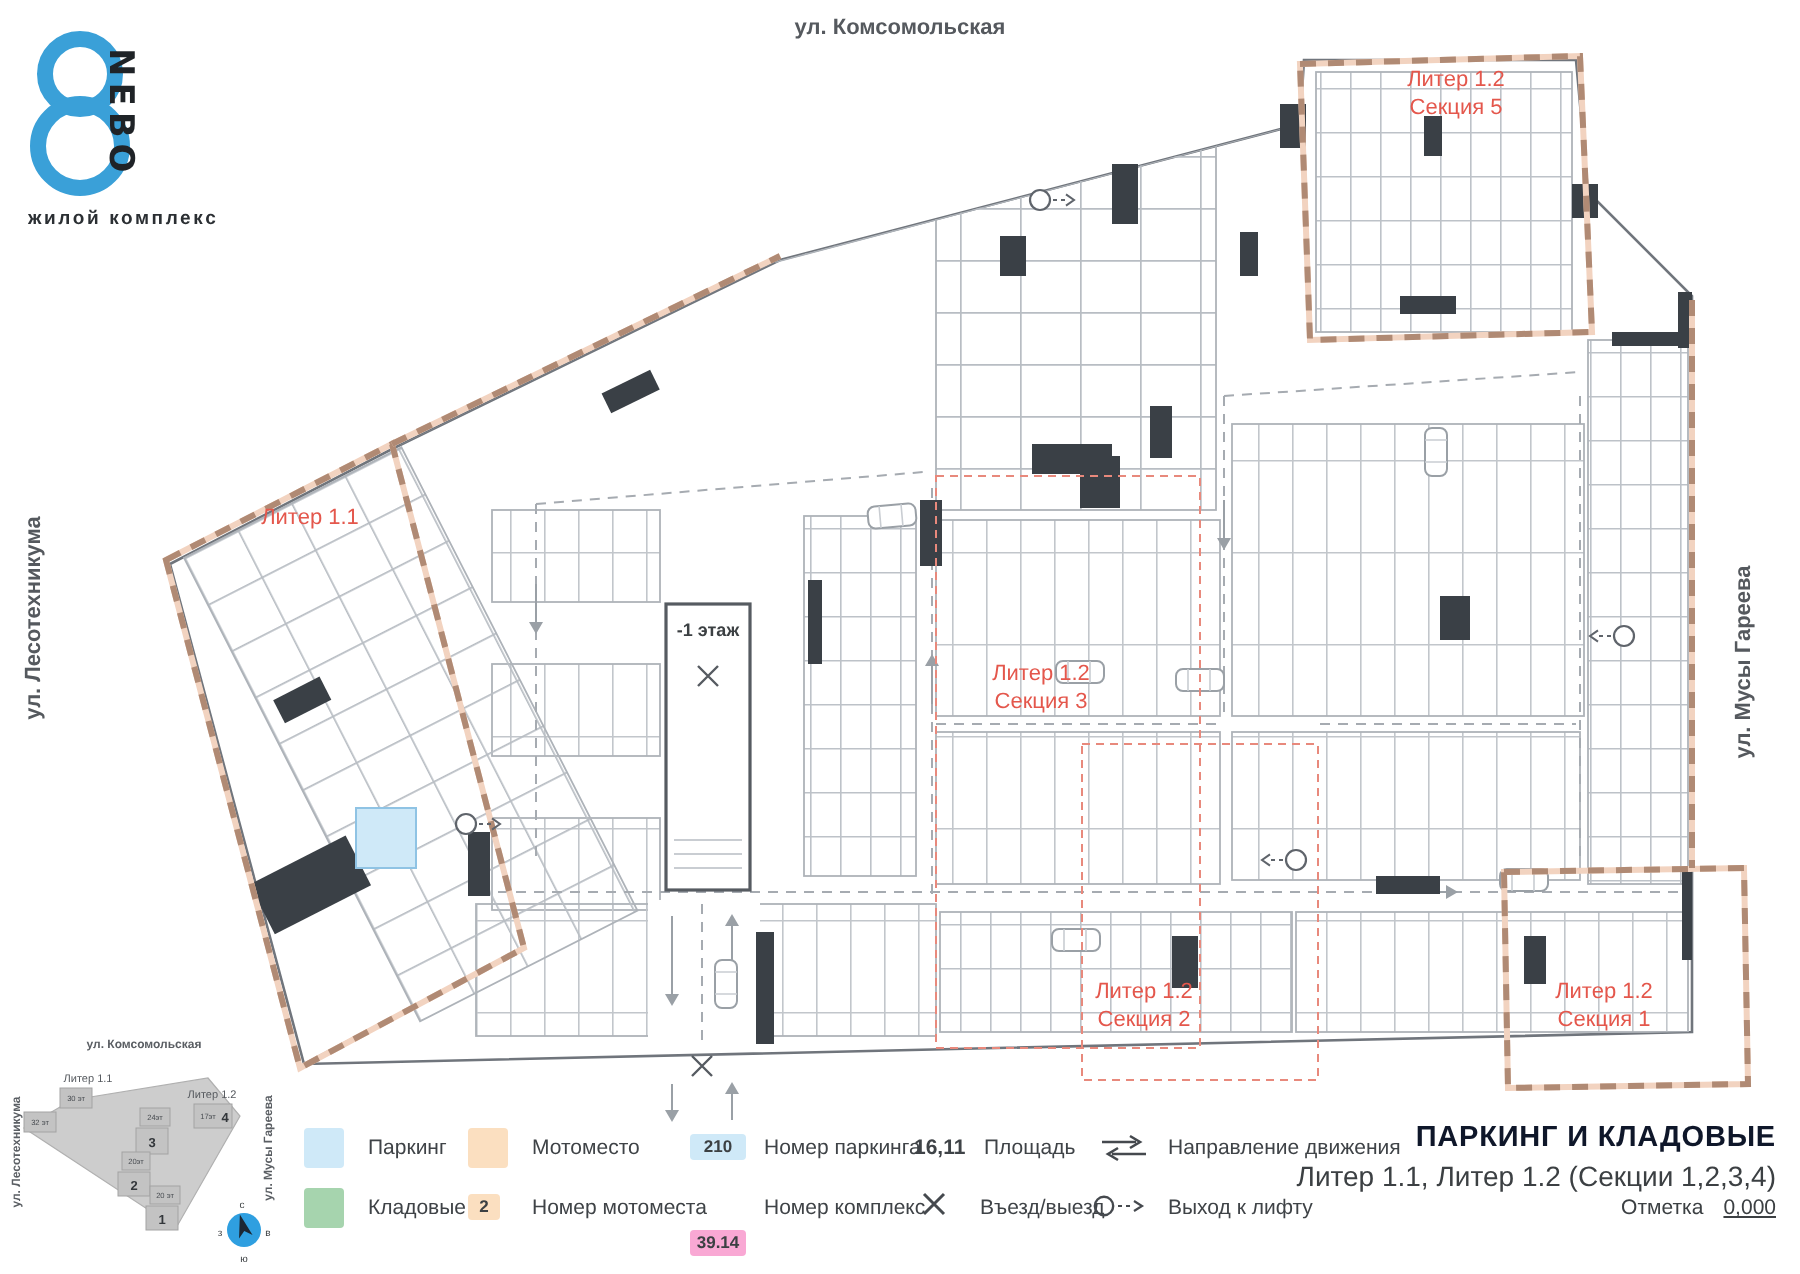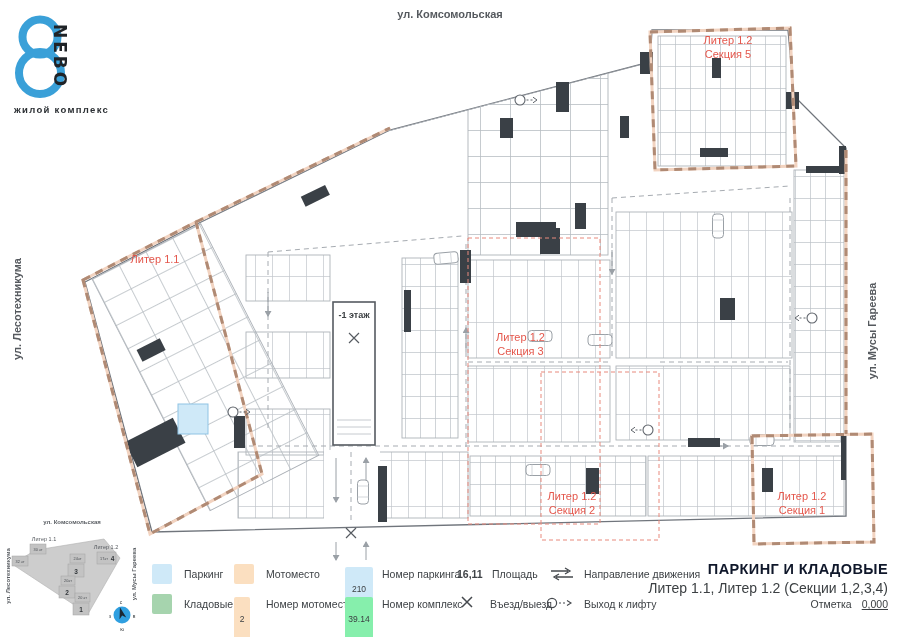--- a/index.html
+++ b/index.html
@@ -16,21 +16,21 @@
   .street{position:absolute;font-size:11px;font-weight:600;color:#55595e;white-space:nowrap;text-align:center;}
   .street-top{left:360px;top:8px;width:180px;}
   .street-left{left:-63px;top:303px;width:160px;transform:rotate(-90deg);}
   .street-right{left:792px;top:325px;width:160px;transform:rotate(-90deg);}
 
   
   .sec-label{position:absolute;color:#e4574c;font-size:11px;font-weight:500;line-height:1.3;text-align:center;white-space:nowrap;}
 
   
   .chip{position:absolute;width:20px;height:20px;border-radius:2px;}
-  .badge{position:absolute;min-width:22px;padding:17px 3px;border-radius:2px;font-size:8.5px;font-weight:400;
+  .badge{position:absolute;min-width:22px;padding:1px 3px;border-radius:2px;font-size:8.5px;font-weight:700;
          text-align:center;color:#3c4043;line-height:11px;}
   .lg{position:absolute;font-size:10.5px;font-weight:500;color:#3f4347;white-space:nowrap;}
   .lg.bold{font-weight:700;}
 
   
   .tb{position:absolute;right:12px;top:561px;width:320px;text-align:right;}
   .tb-title{font-size:14.5px;font-weight:600;letter-spacing:.4px;color:#0f172a;}
   .tb-sub{font-size:14px;font-weight:500;margin-top:3px;}
   .tb-row{font-size:10.5px;font-weight:500;margin-top:2px;}
   .tb-row .tb-val{display:inline-block;margin-left:10px;text-decoration:underline;}
@@ -304,21 +304,21 @@
     <svg class="abs" style="left:548px;top:566px" width="28" height="16">
       <path d="M3 5H20M17 2L22 5L17 8" stroke="#45494e" stroke-width="1.3" fill="none"></path>
       <path d="M25 11H8M11 8L6 11L11 14" stroke="#45494e" stroke-width="1.3" fill="none"></path>
     </svg>
     <span class="lg" style="left:584px;top:568px">Направление движения</span>
 
     <span class="chip" style="left:152px;top:594px;background:#a6d4ae"></span>
     <span class="lg" style="left:184px;top:598px">Кладовые</span>
     <span class="badge" style="left:234px;top:597px;background:#fbdfc0;min-width:10px">2</span>
     <span class="lg" style="left:266px;top:598px">Номер мотоместа</span>
-    <span class="badge" style="left:345px;top:597px;background:#86efac">39.14</span>
+    <span class="badge" style="left:345px;top:615px;background:#f9a8d4">39.14</span>
     <span class="lg" style="left:382px;top:598px">Номер комплекс</span>
     <svg class="abs" style="left:460px;top:595px" width="14" height="14">
       <path d="M2 2L12 12M12 2L2 12" stroke="#45494e" stroke-width="1.5"></path>
     </svg>
     <span class="lg" style="left:490px;top:598px">Въезд/выезд</span>
     <svg class="abs" style="left:546px;top:596px" width="30" height="14">
       <circle cx="6" cy="7" r="4.6" fill="none" stroke="#45494e" stroke-width="1.2"></circle>
       <path d="M13 7H21" stroke="#45494e" stroke-width="1.1" stroke-dasharray="2 2"></path>
       <path d="M21 4.5L25 7L21 9.5" fill="none" stroke="#45494e" stroke-width="1.1"></path>
     </svg>

